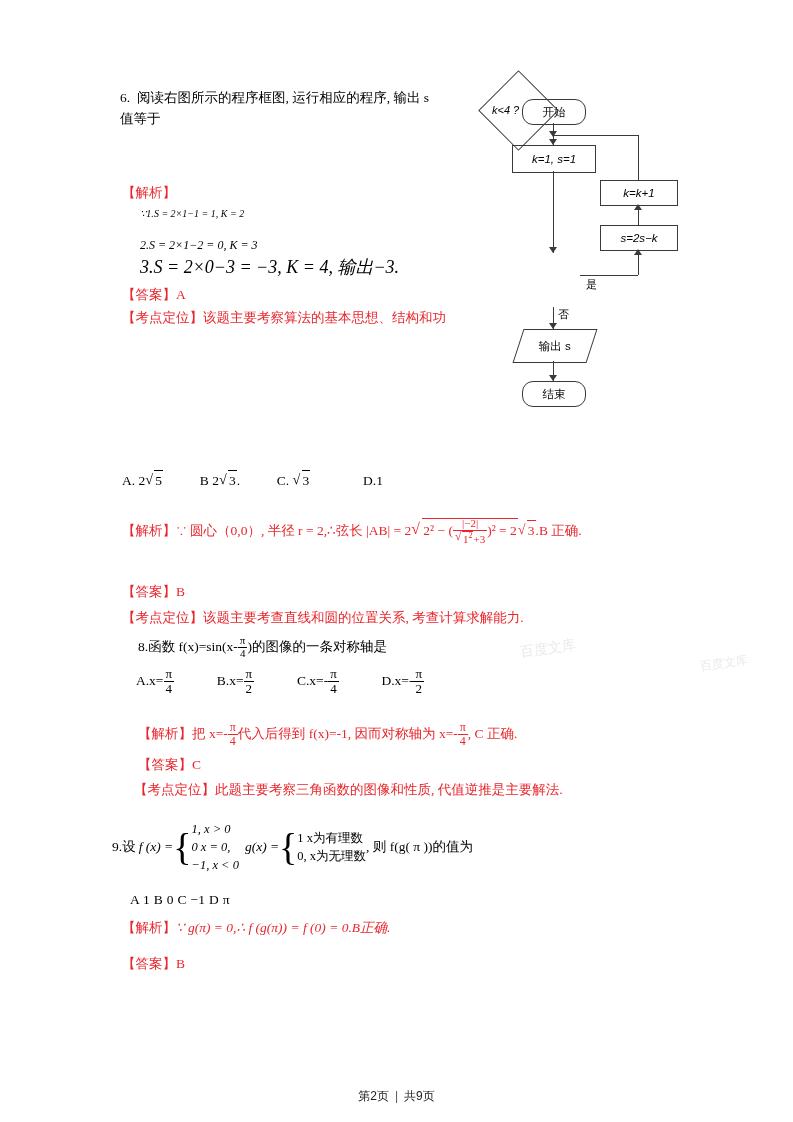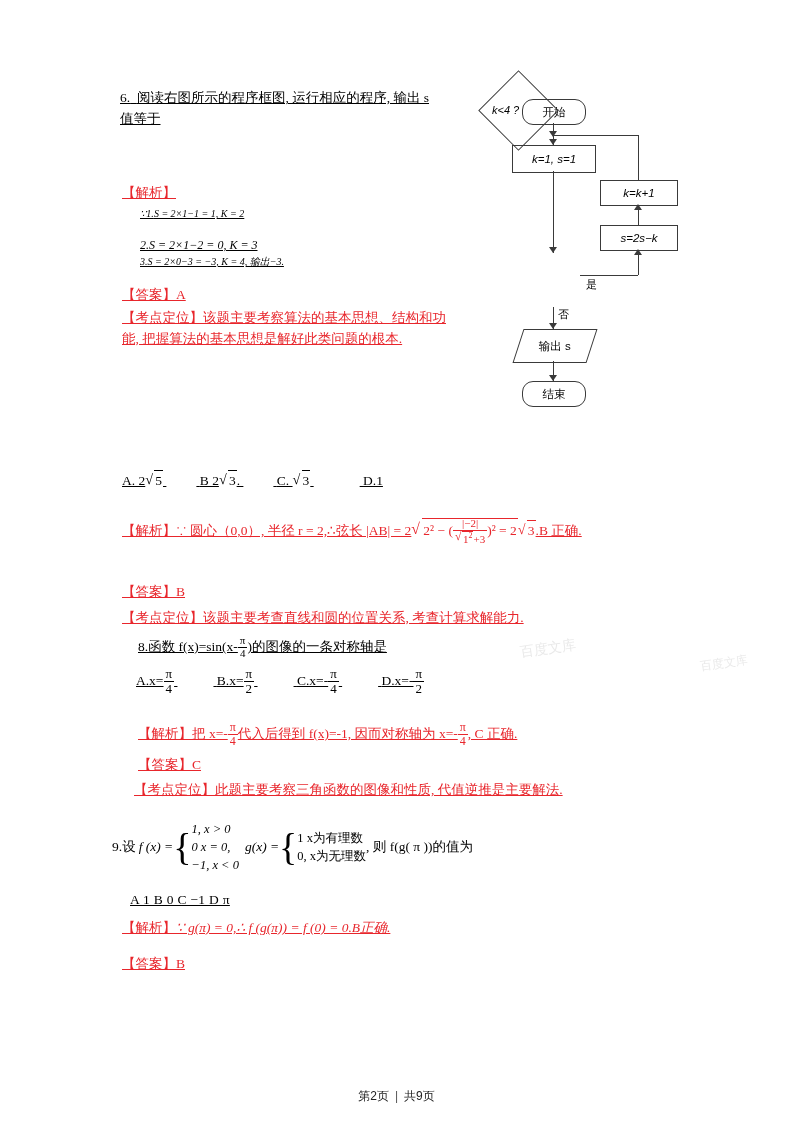--- a/index.html
+++ b/index.html
@@ -7,21 +7,21 @@
     width:793px;height:1122px;
     background:#ffffff;
     font-family:"Liberation Serif", serif;
     color:#000;
     position:relative;
     overflow:hidden;
   }
   .page{position:absolute;left:0;top:0;width:793px;height:1122px;}
   .blk{position:absolute;}
   .red{color:#e8262c;}
-  .q{font-size:13.5px;line-height:1.55;text-decoration:underline;}
+  .q{font-size:13.5px;line-height:1.55;}
   .frac{display:inline-block;vertical-align:middle;text-align:center;font-size:11px;line-height:1.05;position:relative;top:-1px;}
   .frac .num{display:block;padding:0 2px;}
   .frac .den{display:block;border-top:1px solid currentColor;padding:0 2px;}
   .sqrt{display:inline-block;position:relative;padding-left:9px;}
   .sqrt:before{content:"\221A";position:absolute;left:0;top:-1px;font-size:1.05em;}
   .sqrt>span{border-top:1px solid currentColor;display:inline-block;padding:0 1px;}
   .italic{font-style:italic;}
   
   .flow{position:absolute;left:490px;top:85px;width:205px;height:315px;}
   .node{position:absolute;border:1px solid #3a3a3a;background:#fff;font-size:11.5px;
@@ -55,29 +55,28 @@
     <div>值等于</div>
   </div>
 
 
   <div class="blk q red" style="left:122px;top:183px;">【解析】</div>
 
   <div class="blk q" style="left:140px;top:206px;font-style:italic;font-size:10px;">
     <span>∵1.</span><span>S = 2×1−1 = 1,  K = 2</span>
   </div>
   <div class="blk q" style="left:140px;top:236px;font-style:italic;font-size:12px;">2.S = 2×1−2 = 0,  K = 3</div>
-  <div class="blk q" style="left:140px;top:254px;font-style:italic;font-size:10px;">3.S = 2×0−3 = −3,  K = 4,  输出−3.</div>
+  <div class="blk q" style="left:140px;top:254px;font-style:italic;font-size:18px;">3.S = 2×0−3 = −3,  K = 4,  输出−3.</div>
 
   <div class="blk q red" style="left:122px;top:285px;">
     <span>【答案】</span><span>A</span>
   </div>
 
   <div class="blk q red" style="left:122px;top:308px;width:360px;">
     <div><span>【考点定位】</span><span>该题主要考察算法的基本思想、结构和功</span></div>
-    <div>能, 把握算法的基本思想是解好此类问题的根本.</div>
   </div>
 
   <div class="flow">
 
     <div class="node rnd" style="left:32px;top:14px;width:62px;height:24px;">开始</div>
     <div class="ln vl" style="left:63px;top:38px;height:22px;"></div>
     <div class="arw dn" style="left:59px;top:54px;"></div>
 
     <div class="node" style="left:22px;top:60px;width:82px;height:26px;font-style:italic;">k=1, s=1</div>
     <div class="ln vl" style="left:63px;top:86px;height:82px;"></div>

